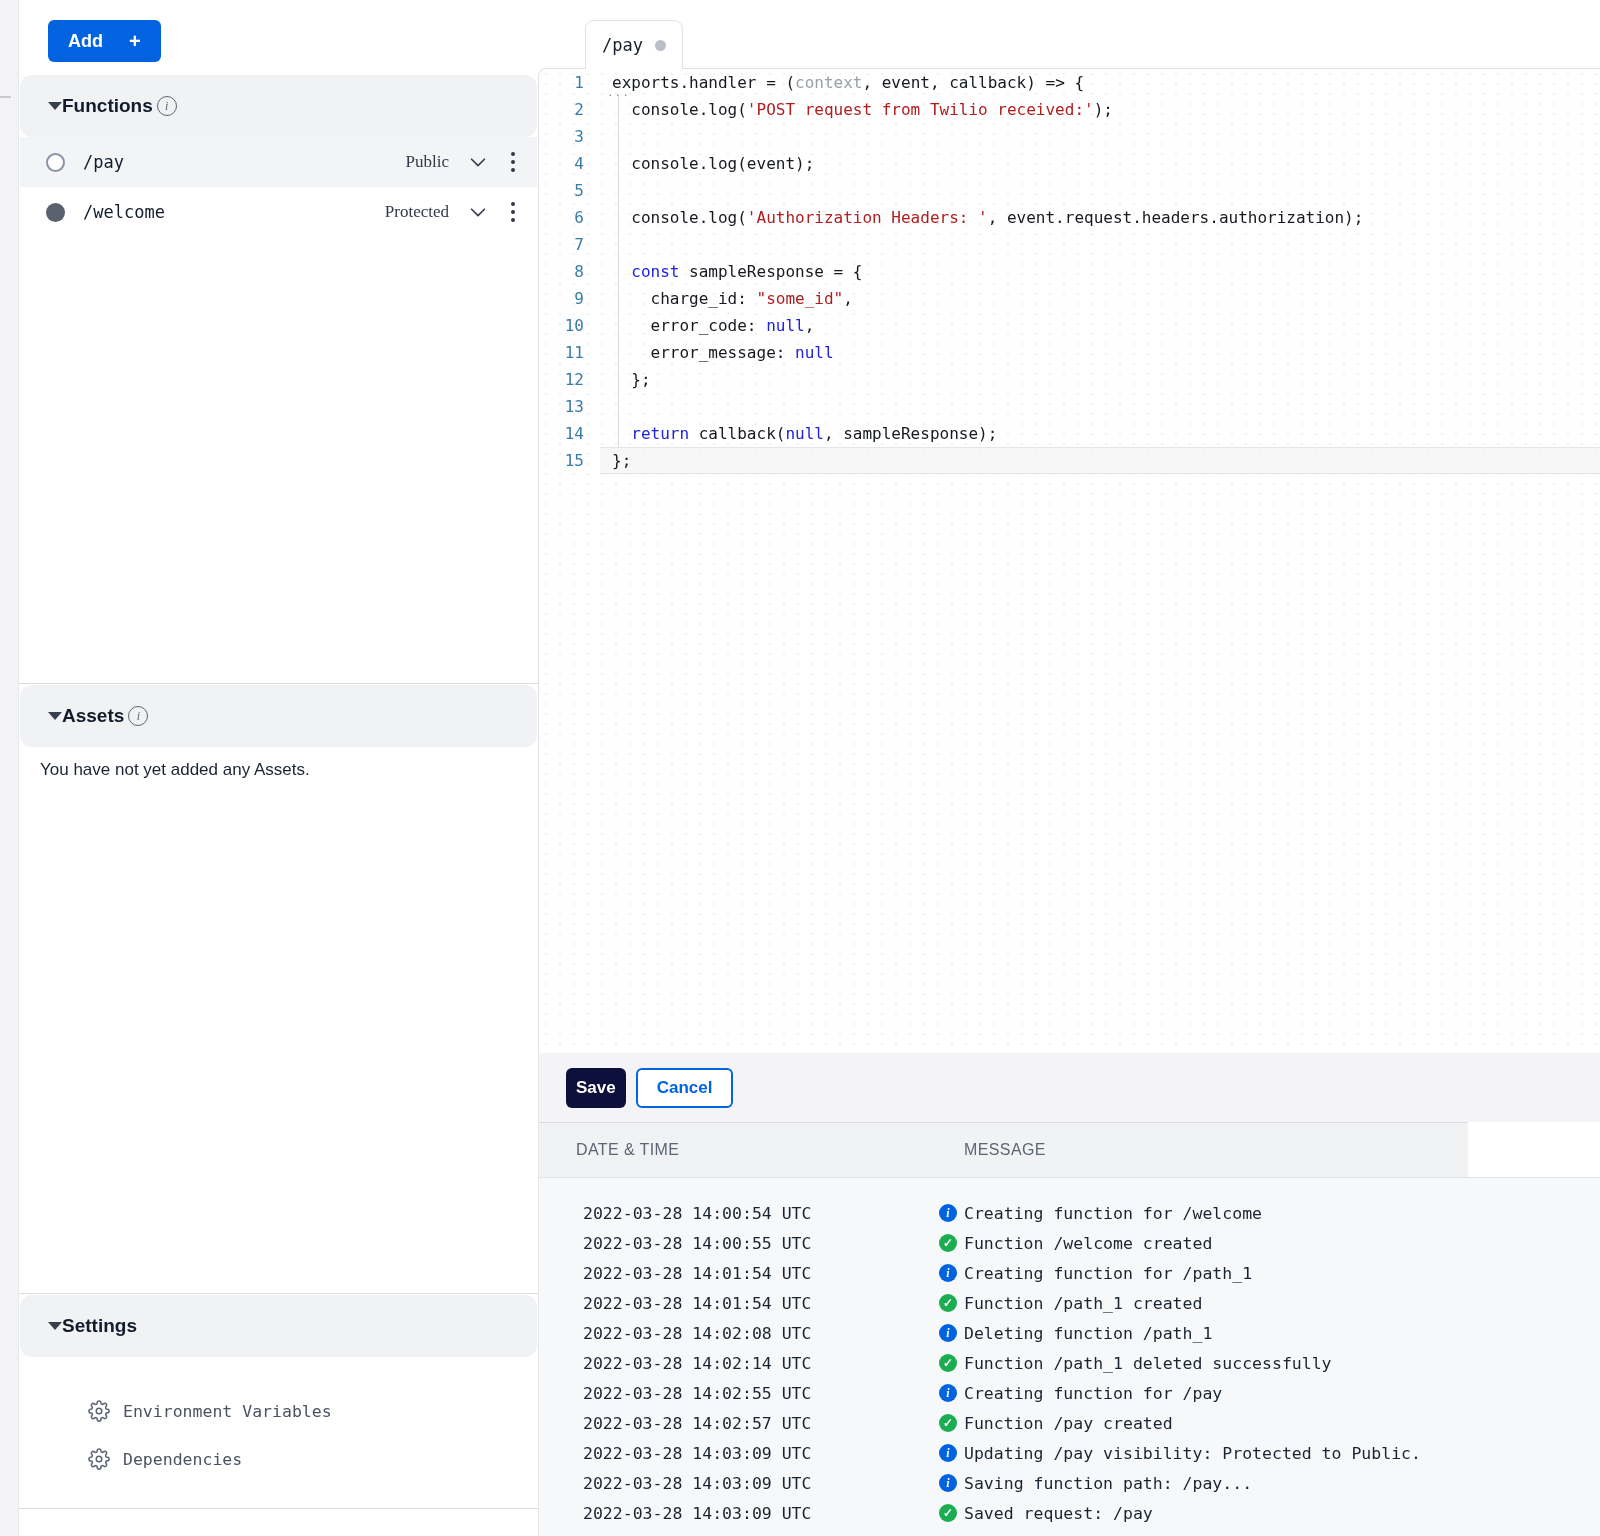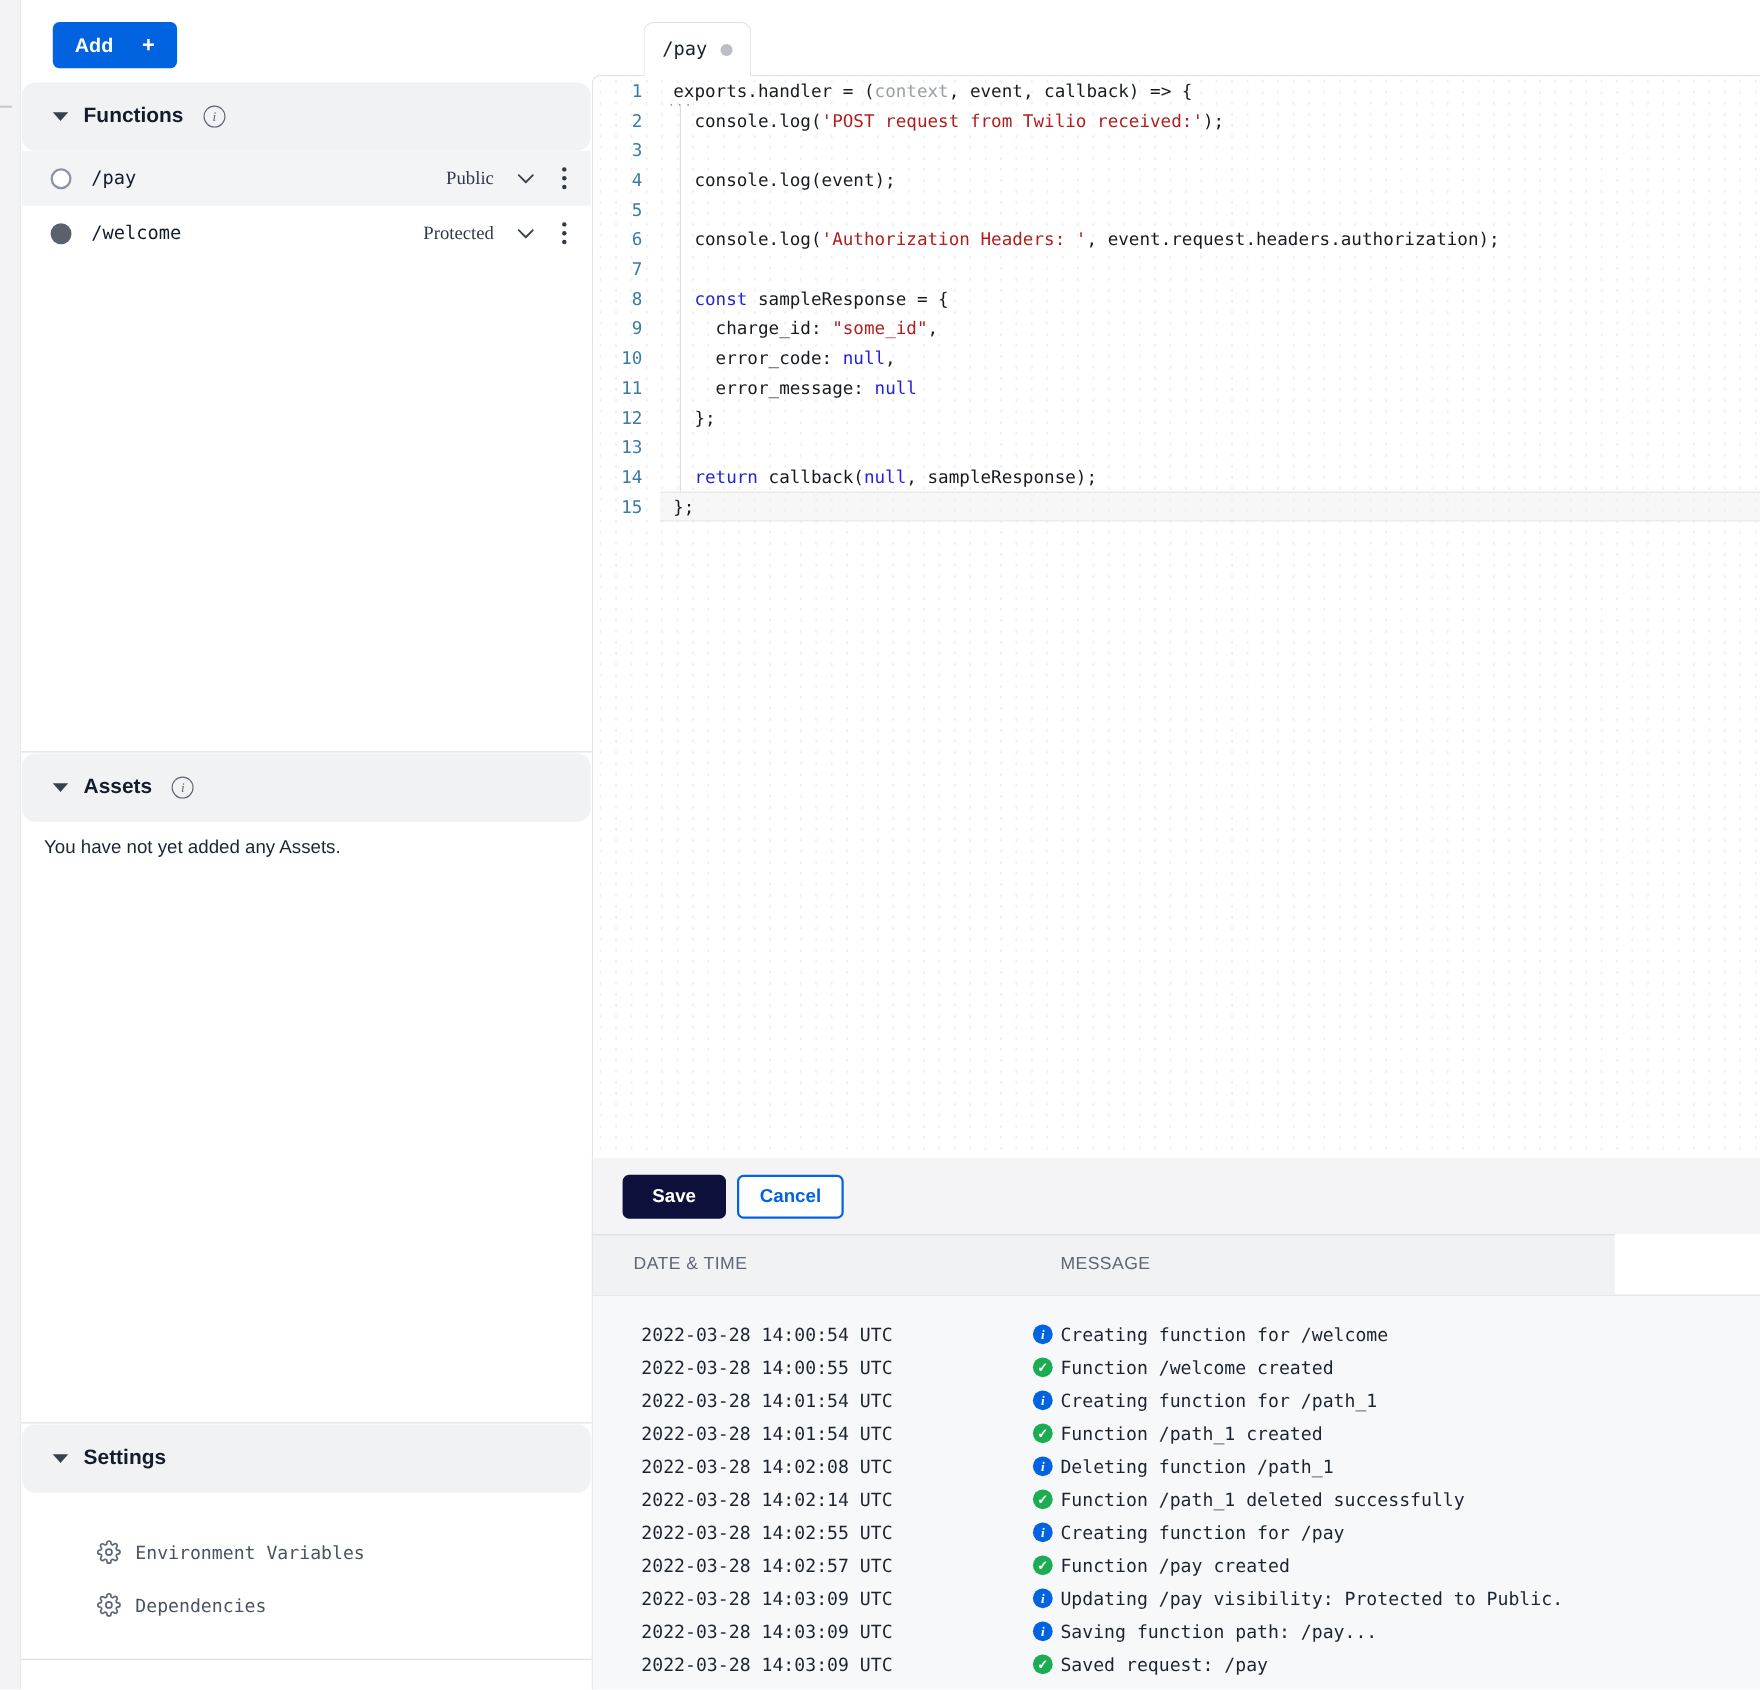--- a/index.html
+++ b/index.html
@@ -18,21 +18,21 @@
   .sidebar { position:absolute; left:19px; top:0; width:519px; height:1536px; background:#ffffff; }
   .add-btn {
     position:absolute; left:29px; top:20px; height:42px; padding:0 20px;
     background:#0263e0; color:#ffffff; font-weight:bold; font-size:18px;
     border:none; border-radius:6px; cursor:pointer; display:flex; align-items:center; gap:26px;
   }
   .add-plus { font-size:20px; font-weight:bold; }
 
   .section-header {
     position:absolute; left:1px; width:517px; height:62px; background:#f1f2f4;
-    border-radius:12px; display:flex; align-items:center; padding-left:28px; gap:14px;
+    border-radius:12px; display:flex; align-items:center; padding-left:28px; 
   }
   .caret-down { width:0; height:0; border-left:7px solid transparent; border-right:7px solid transparent; border-top:8px solid #39404d; }
   .section-title { font-size:19px; font-weight:bold; color:#121c2d; }
   .info-icon {
     width:20px; height:20px; border:1.6px solid #5c6676; border-radius:50%;
     display:inline-flex; align-items:center; justify-content:center;
     font-size:12px; color:#5c6676; font-family:"Liberation Serif", serif; font-style:italic; margin-left:4px;
   }
   .info-icon::after { content:"i"; }
 
@@ -88,21 +88,21 @@
   .tok-d { color:#9aa0a6; }
   .indent-guide { position:absolute; left:79px; top:27px; width:1px; height:351px; background:#d7dade; }
   .fold-dots { position:absolute; left:68px; top:20px; font-size:11px; letter-spacing:1px; color:#8f959d; font-family:"DejaVu Sans Mono", monospace; }
 
   
   .action-bar {
     position:absolute; left:538px; top:1053px; width:1062px; height:69px; background:#f4f4f6;
     border-left:1px solid #e4e6e9; display:flex; align-items:center; padding-left:27px; gap:10px;
   }
   .save-btn {
-    height:40px; padding:0 27px; background:#0e103c; color:#ffffff; font-size:17px; font-weight:bold;
+    height:40px; padding:0 10px; background:#0e103c; color:#ffffff; font-size:17px; font-weight:bold;
     border:none; border-radius:6px; cursor:pointer;
   }
   .cancel-btn {
     height:40px; padding:0 19px; background:#ffffff; color:#0263e0; font-size:17px; font-weight:bold;
     border:2px solid #0263e0; border-radius:6px; cursor:pointer;
   }
 
   
   .log-header {
     position:absolute; left:538px; top:1122px; width:930px; height:55px; background:#f1f2f3;

